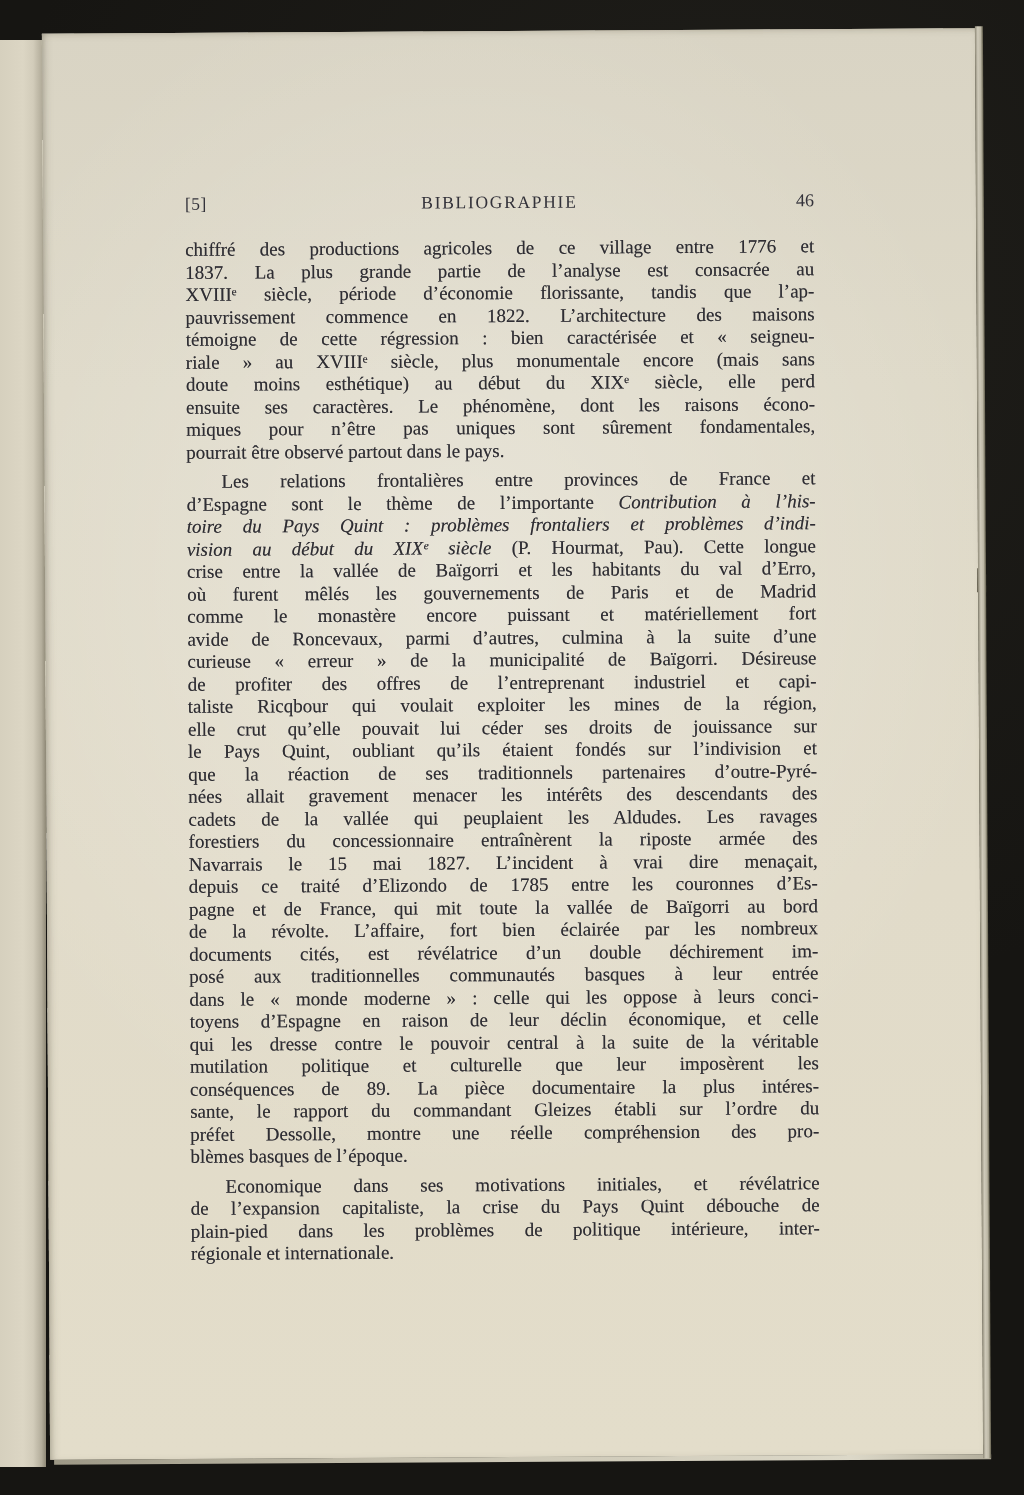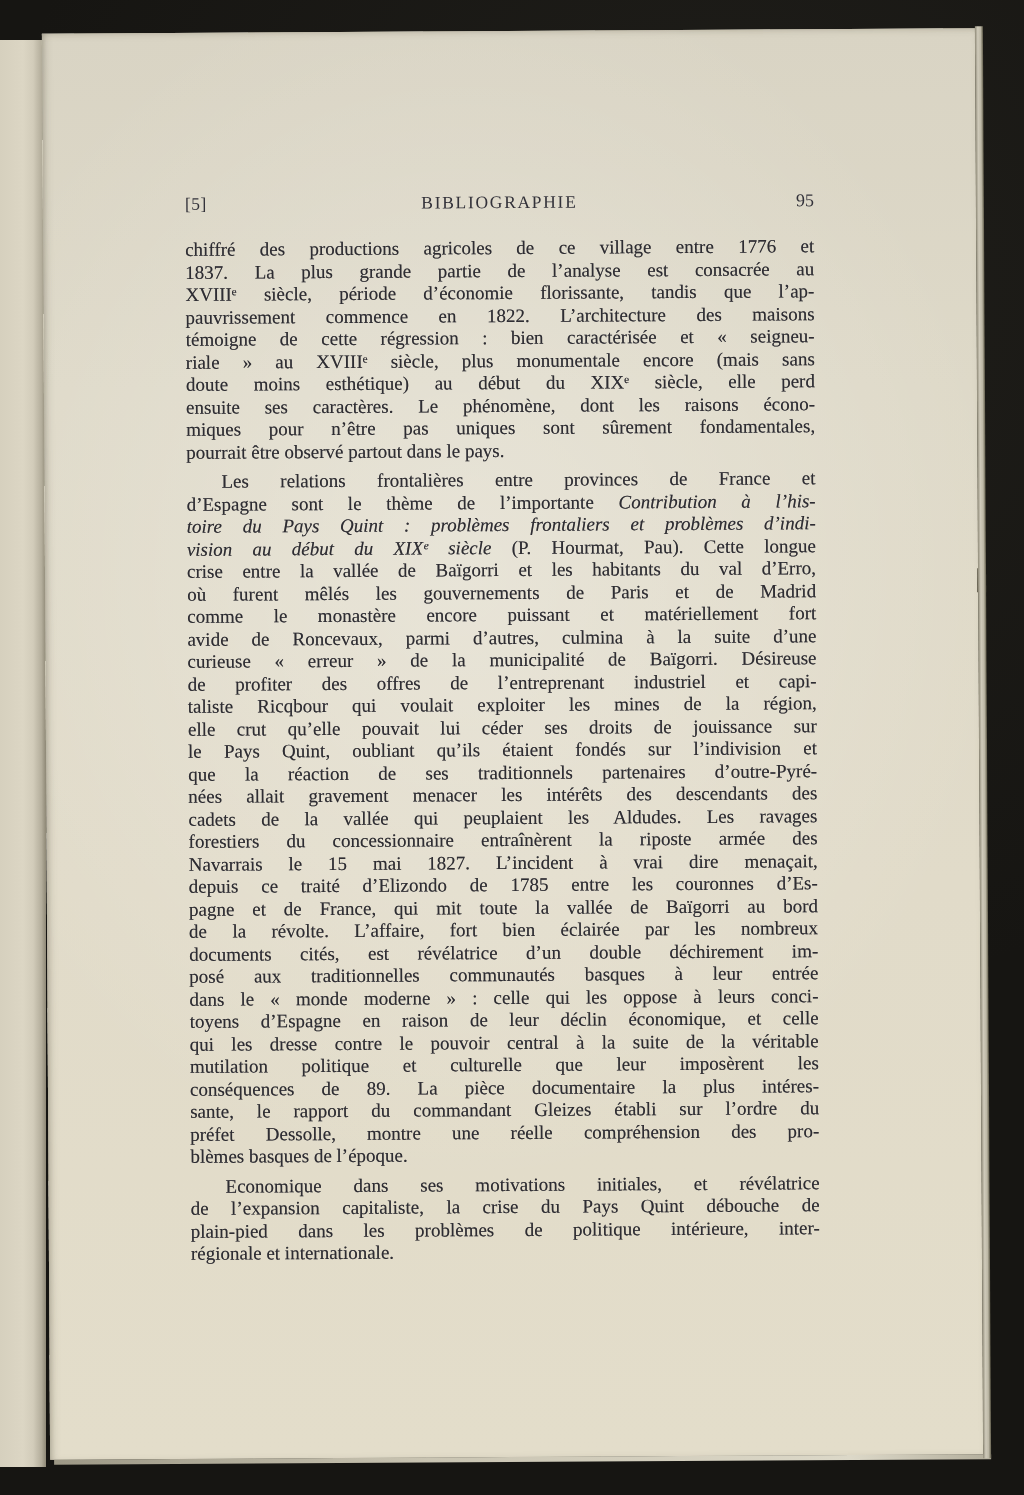--- a/index.html
+++ b/index.html
@@ -77,21 +77,21 @@
 <body>
 
 <div class="facing-page"></div>
 
 <div class="page">
   <div class="edge-notch"></div>
 
   <div class="header">
     <span class="h-left">[5]</span>
     <span class="h-center">BIBLIOGRAPHIE</span>
-    <span class="h-right">95</span>
+    <span class="h-right">46</span>
   </div>
 
   <main id="body-text">
       <div class="para">
         <div class="ln"><span>chiffré des productions agricoles de ce village entre 1776 et</span></div>
         <div class="ln"><span>1837. La plus grande partie de l’analyse est consacrée au</span></div>
         <div class="ln"><span>XVIIIᵉ siècle, période d’économie florissante, tandis que l’ap-</span></div>
         <div class="ln"><span>pauvrissement commence en 1822. L’architecture des maisons</span></div>
         <div class="ln"><span>témoigne de cette régression : bien caractérisée et « seigneu-</span></div>
         <div class="ln"><span>riale » au XVIIIᵉ siècle, plus monumentale encore (mais sans</span></div>

